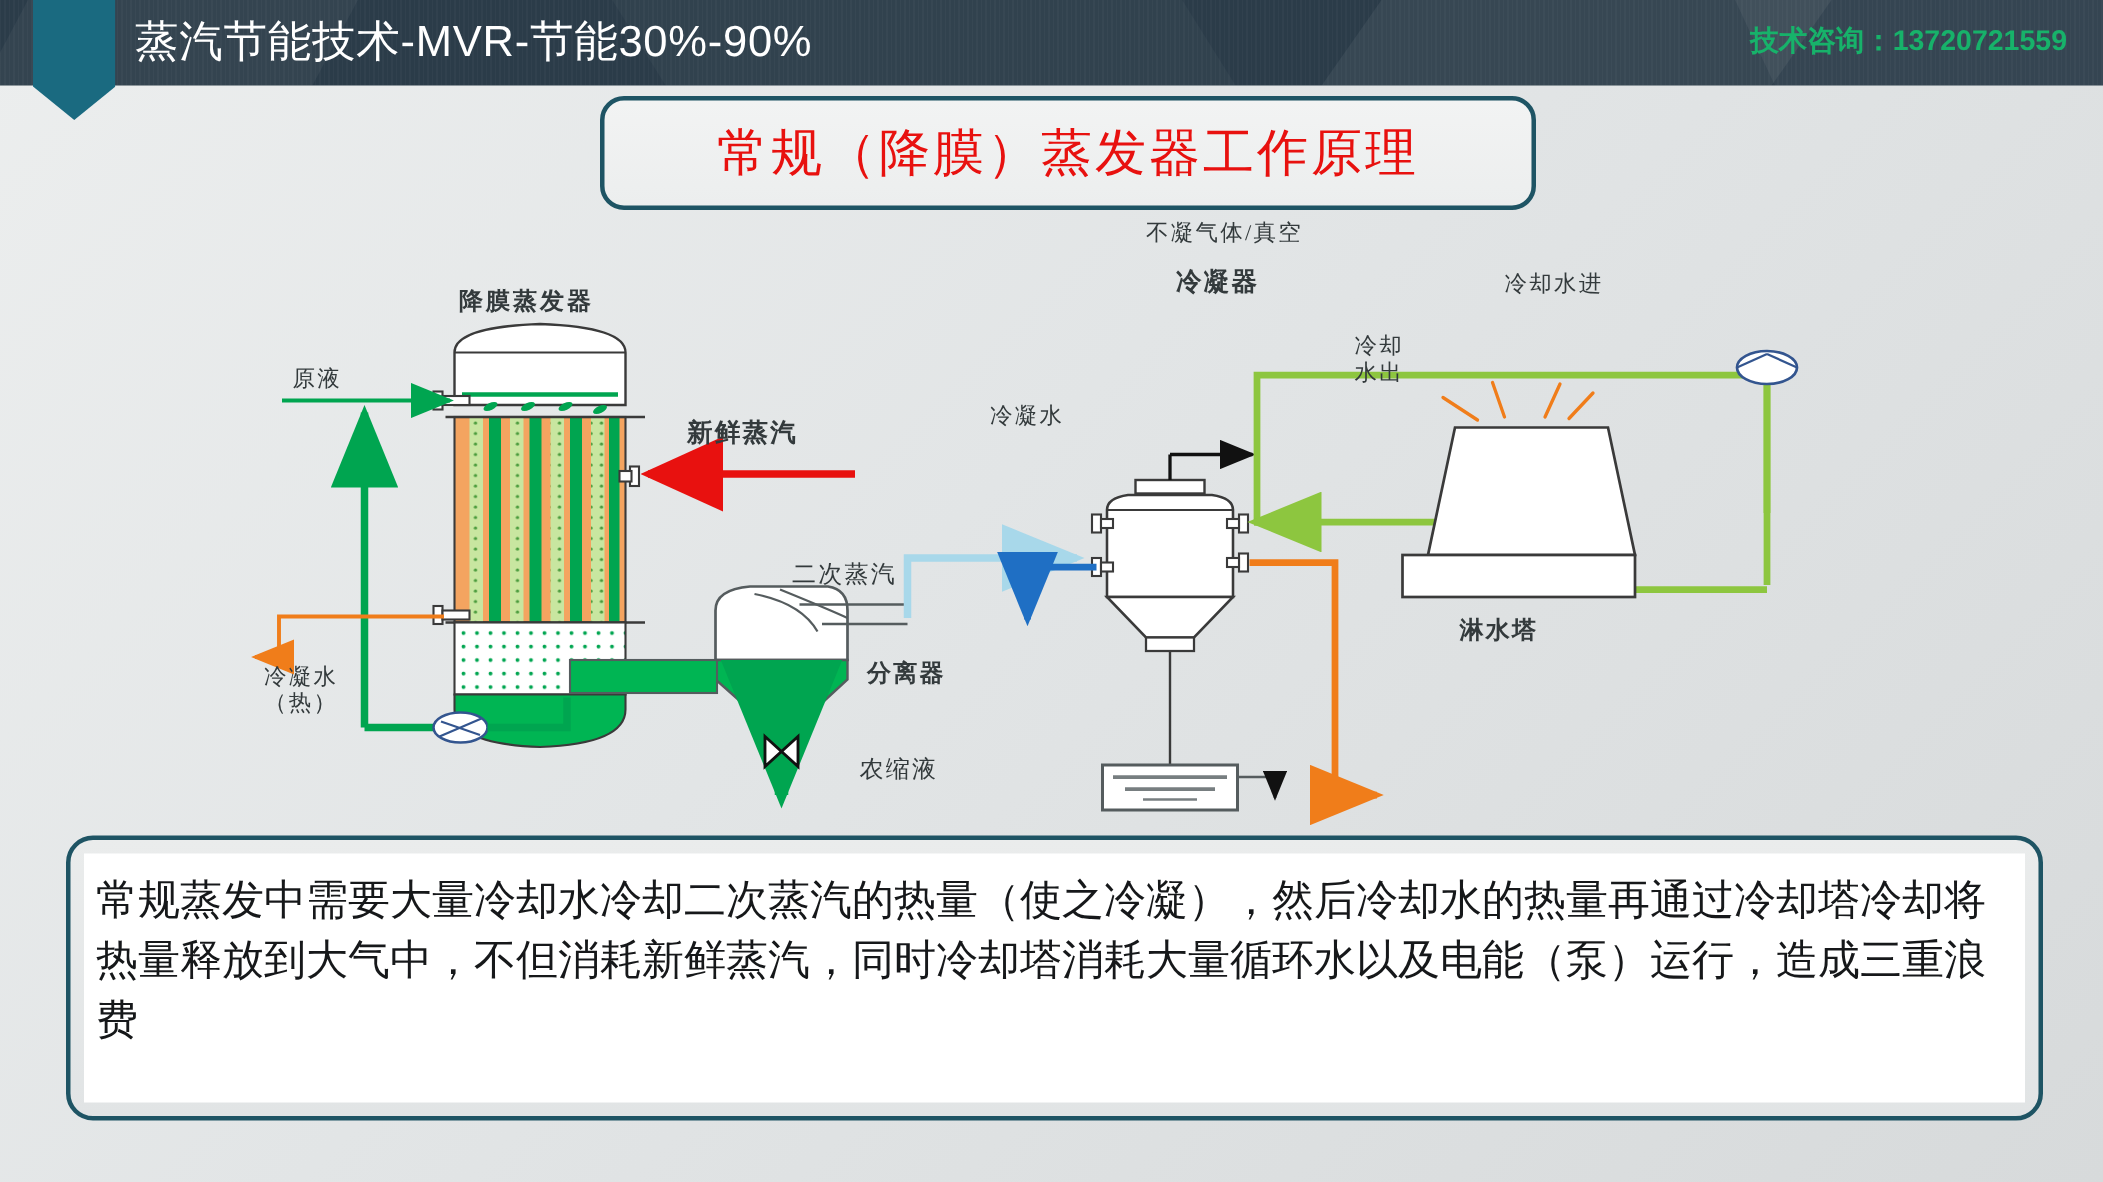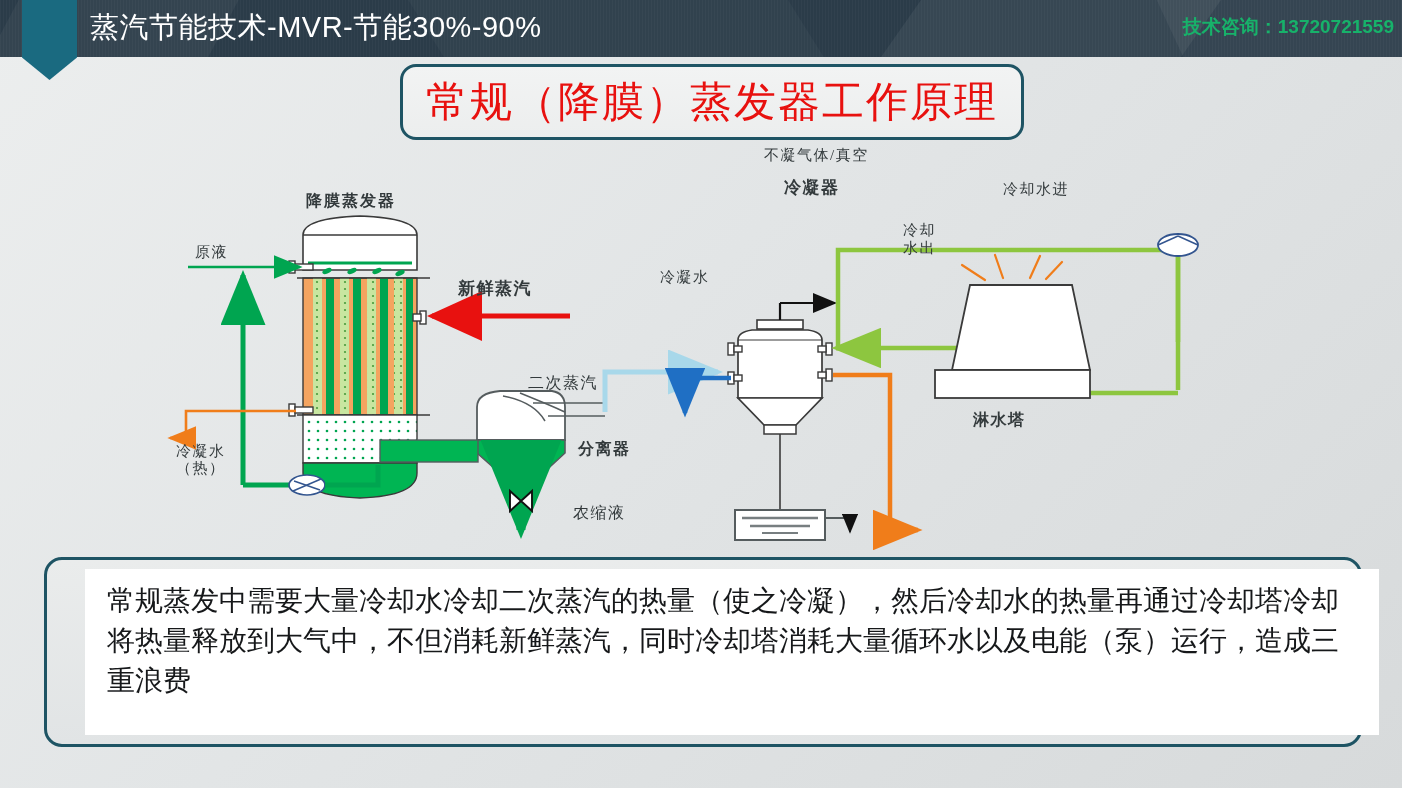--- a/index.html
+++ b/index.html
@@ -22,41 +22,41 @@
   .f3{left:900px;top:-70px;width:300px;height:200px;transform:skewX(-35deg);
       background:rgba(255,255,255,.06);}
   .f4{left:1180px;top:-30px;width:260px;height:160px;transform:skewX(25deg);
       background:rgba(255,255,255,.05);}
   .hdr-stripes{position:absolute;inset:0;
     background:repeating-linear-gradient(90deg,rgba(255,255,255,.028) 0 1px,transparent 1px 3px);}
   .pennant{position:absolute;left:22px;top:0;width:55px;height:80px;
     background:#1a6a80;clip-path:polygon(0 0,100% 0,100% 72%,50% 100%,0 72%);}
   .hdr-title{position:absolute;left:90px;top:8px;font-size:29px;color:#ffffff;
     letter-spacing:.5px;white-space:nowrap;}
-  .hdr-contact{position:absolute;right:8px;top:14px;font-size:19px;
+  .hdr-contact{position:absolute;right:24px;top:14px;font-size:19px;
     font-weight:bold;color:#17b26a;white-space:nowrap;}
 
   
   .title-pill{position:absolute;left:400px;top:64px;width:618px;height:70px;
     border:3px solid #1e5464;border-radius:16px;
     background:linear-gradient(180deg,#f2f3f3 0%,#eceeee 100%);
     display:flex;align-items:center;justify-content:center;}
   .title-pill span{font-family:Liberation Serif, serif;
-    font-size:42px;color:#e8110f;letter-spacing:2px;}
+    font-size:34px;color:#e8110f;letter-spacing:2px;}
 
   
   #diagram{position:absolute;left:0;top:140px;width:1402px;height:410px;}
 
   
   .textbox{position:absolute;left:44px;top:557px;width:1318px;height:190px;
     border:3px solid #1e5464;border-radius:18px;
     background:linear-gradient(180deg,#eaecec,#e1e4e5);
     box-sizing:border-box;padding:9px;}
   .textbox-inner{width:100%;height:100%;background:#ffffff;box-sizing:border-box;
-    padding:12px 22px;margin-left:29px;}
+    padding:12px 8px;}
   .textbox-inner p{margin:0;font-family:"Liberation Serif","DejaVu Serif",serif;
     font-size:28px;line-height:1.42;color:#16181a;letter-spacing:0px;}
 
   .footer-company{position:absolute;right:42px;bottom:6px;font-size:28px;
     color:#18a34a;white-space:nowrap;}
 </style>
 </head>
 <body>
 
 <div id="slide">

